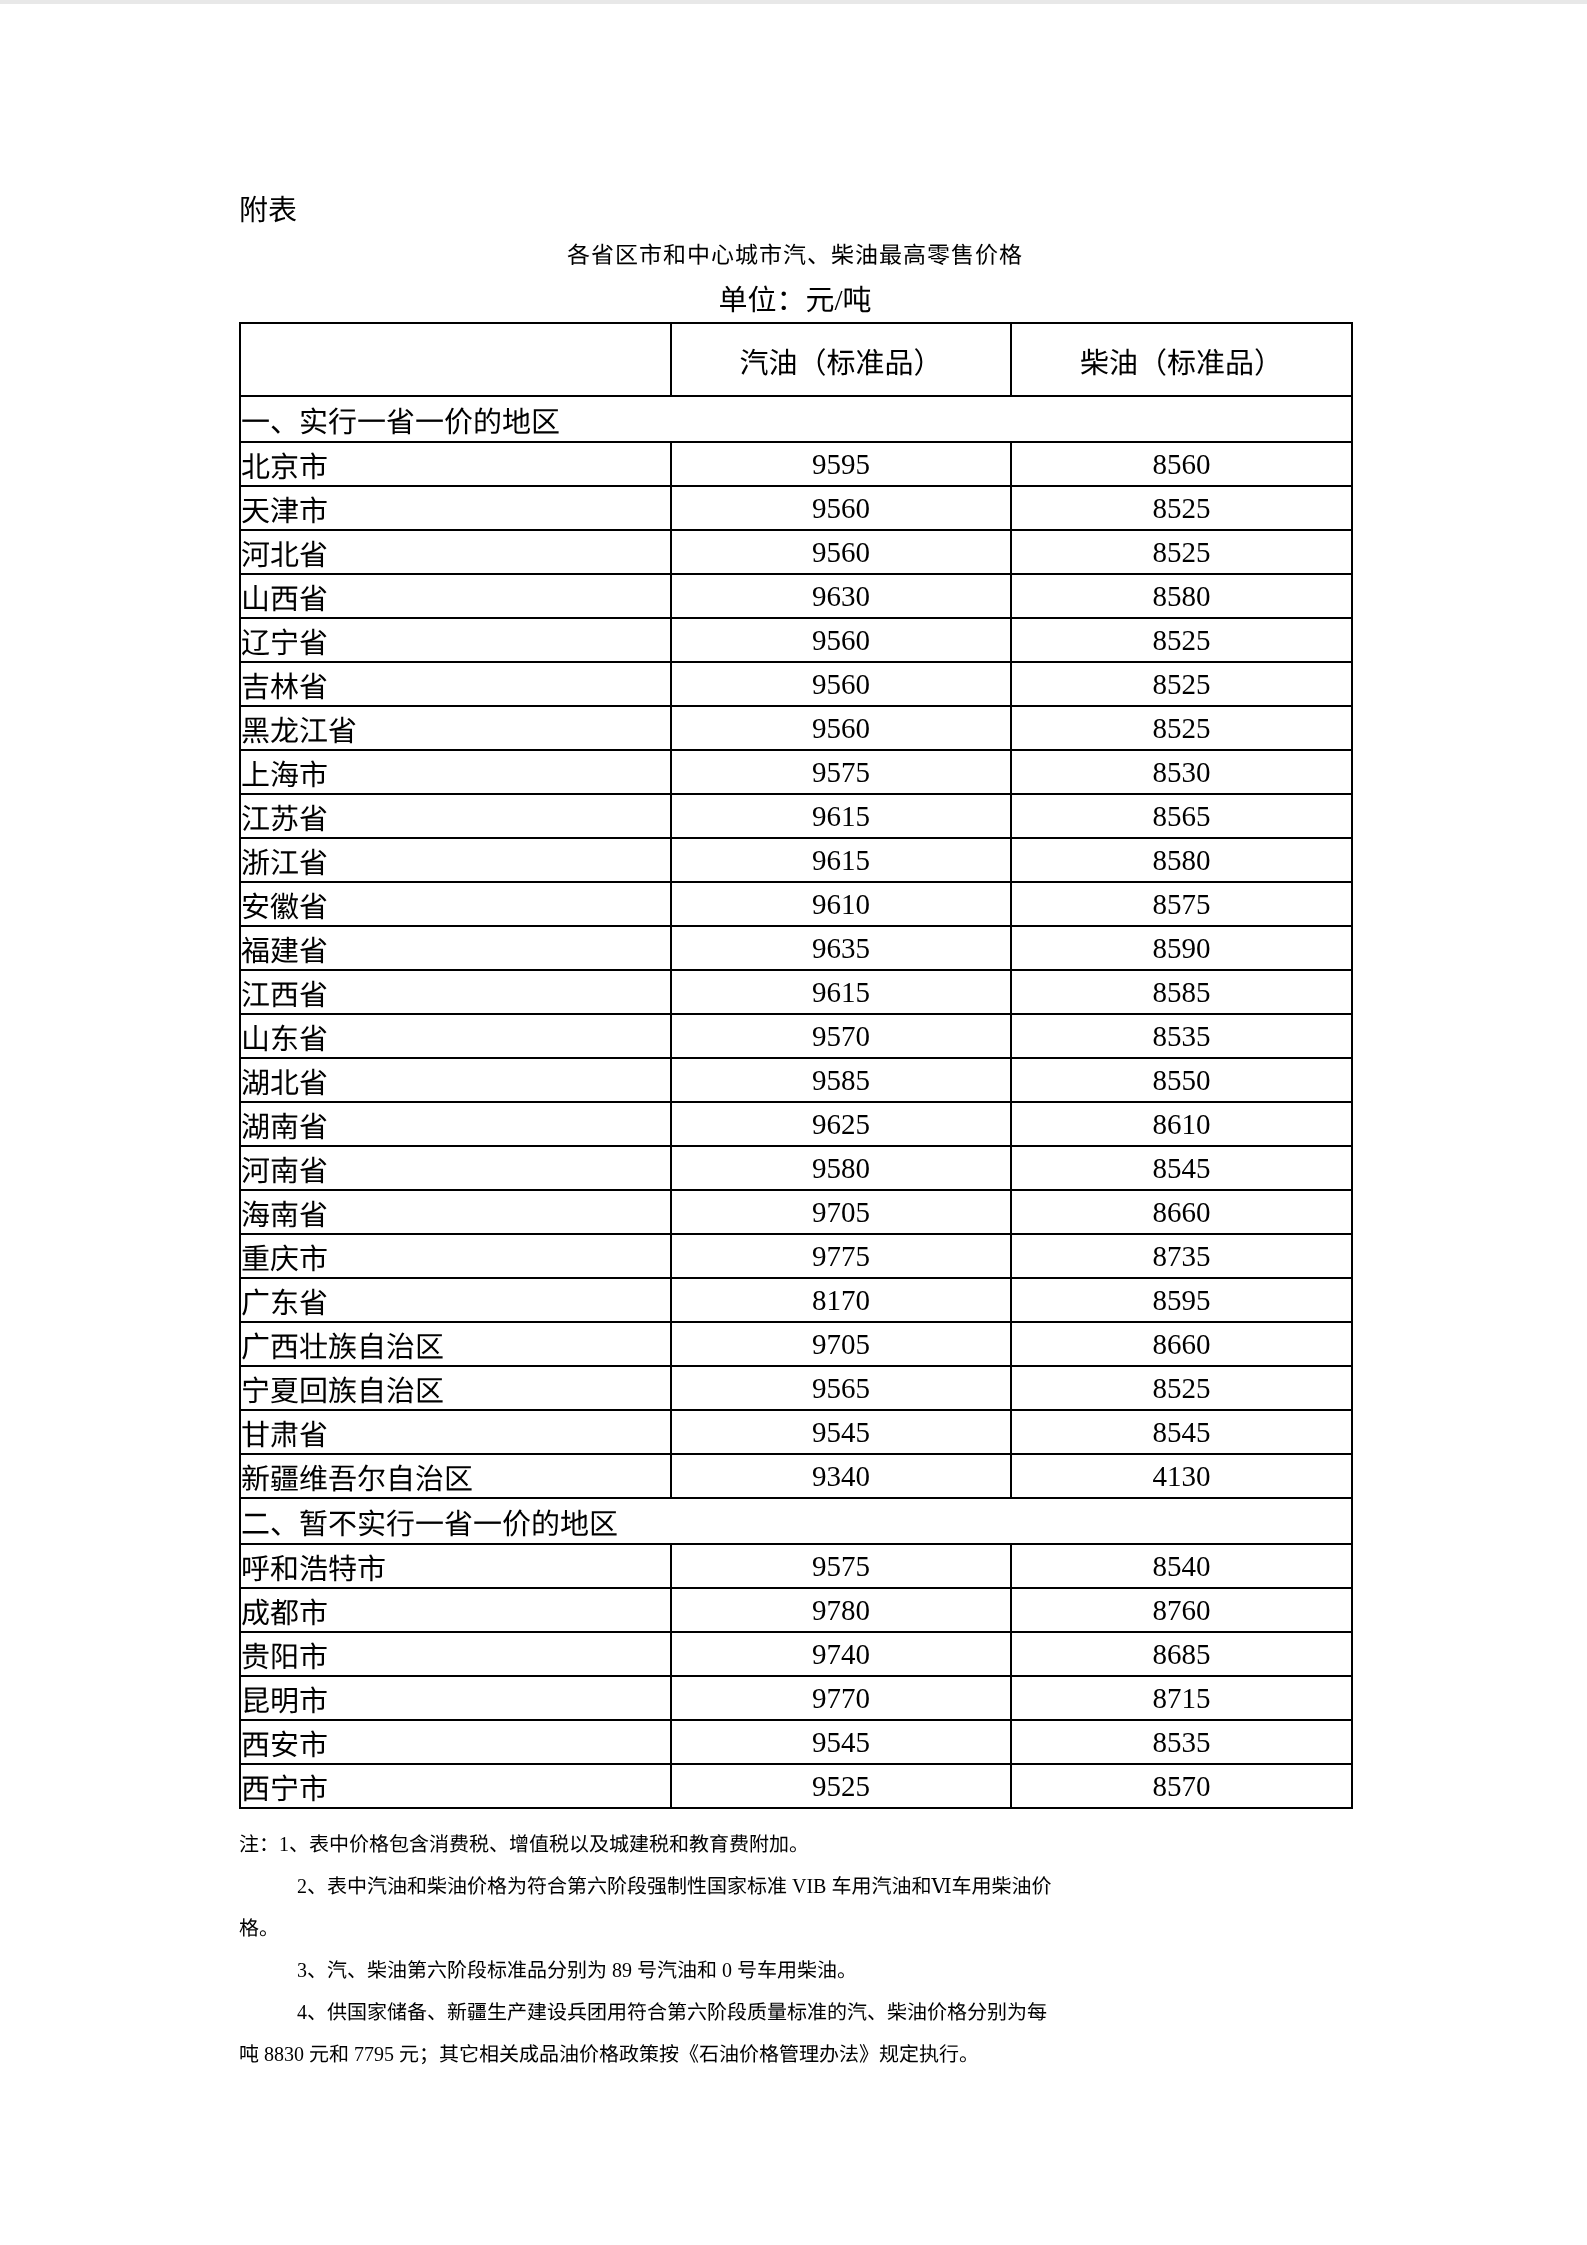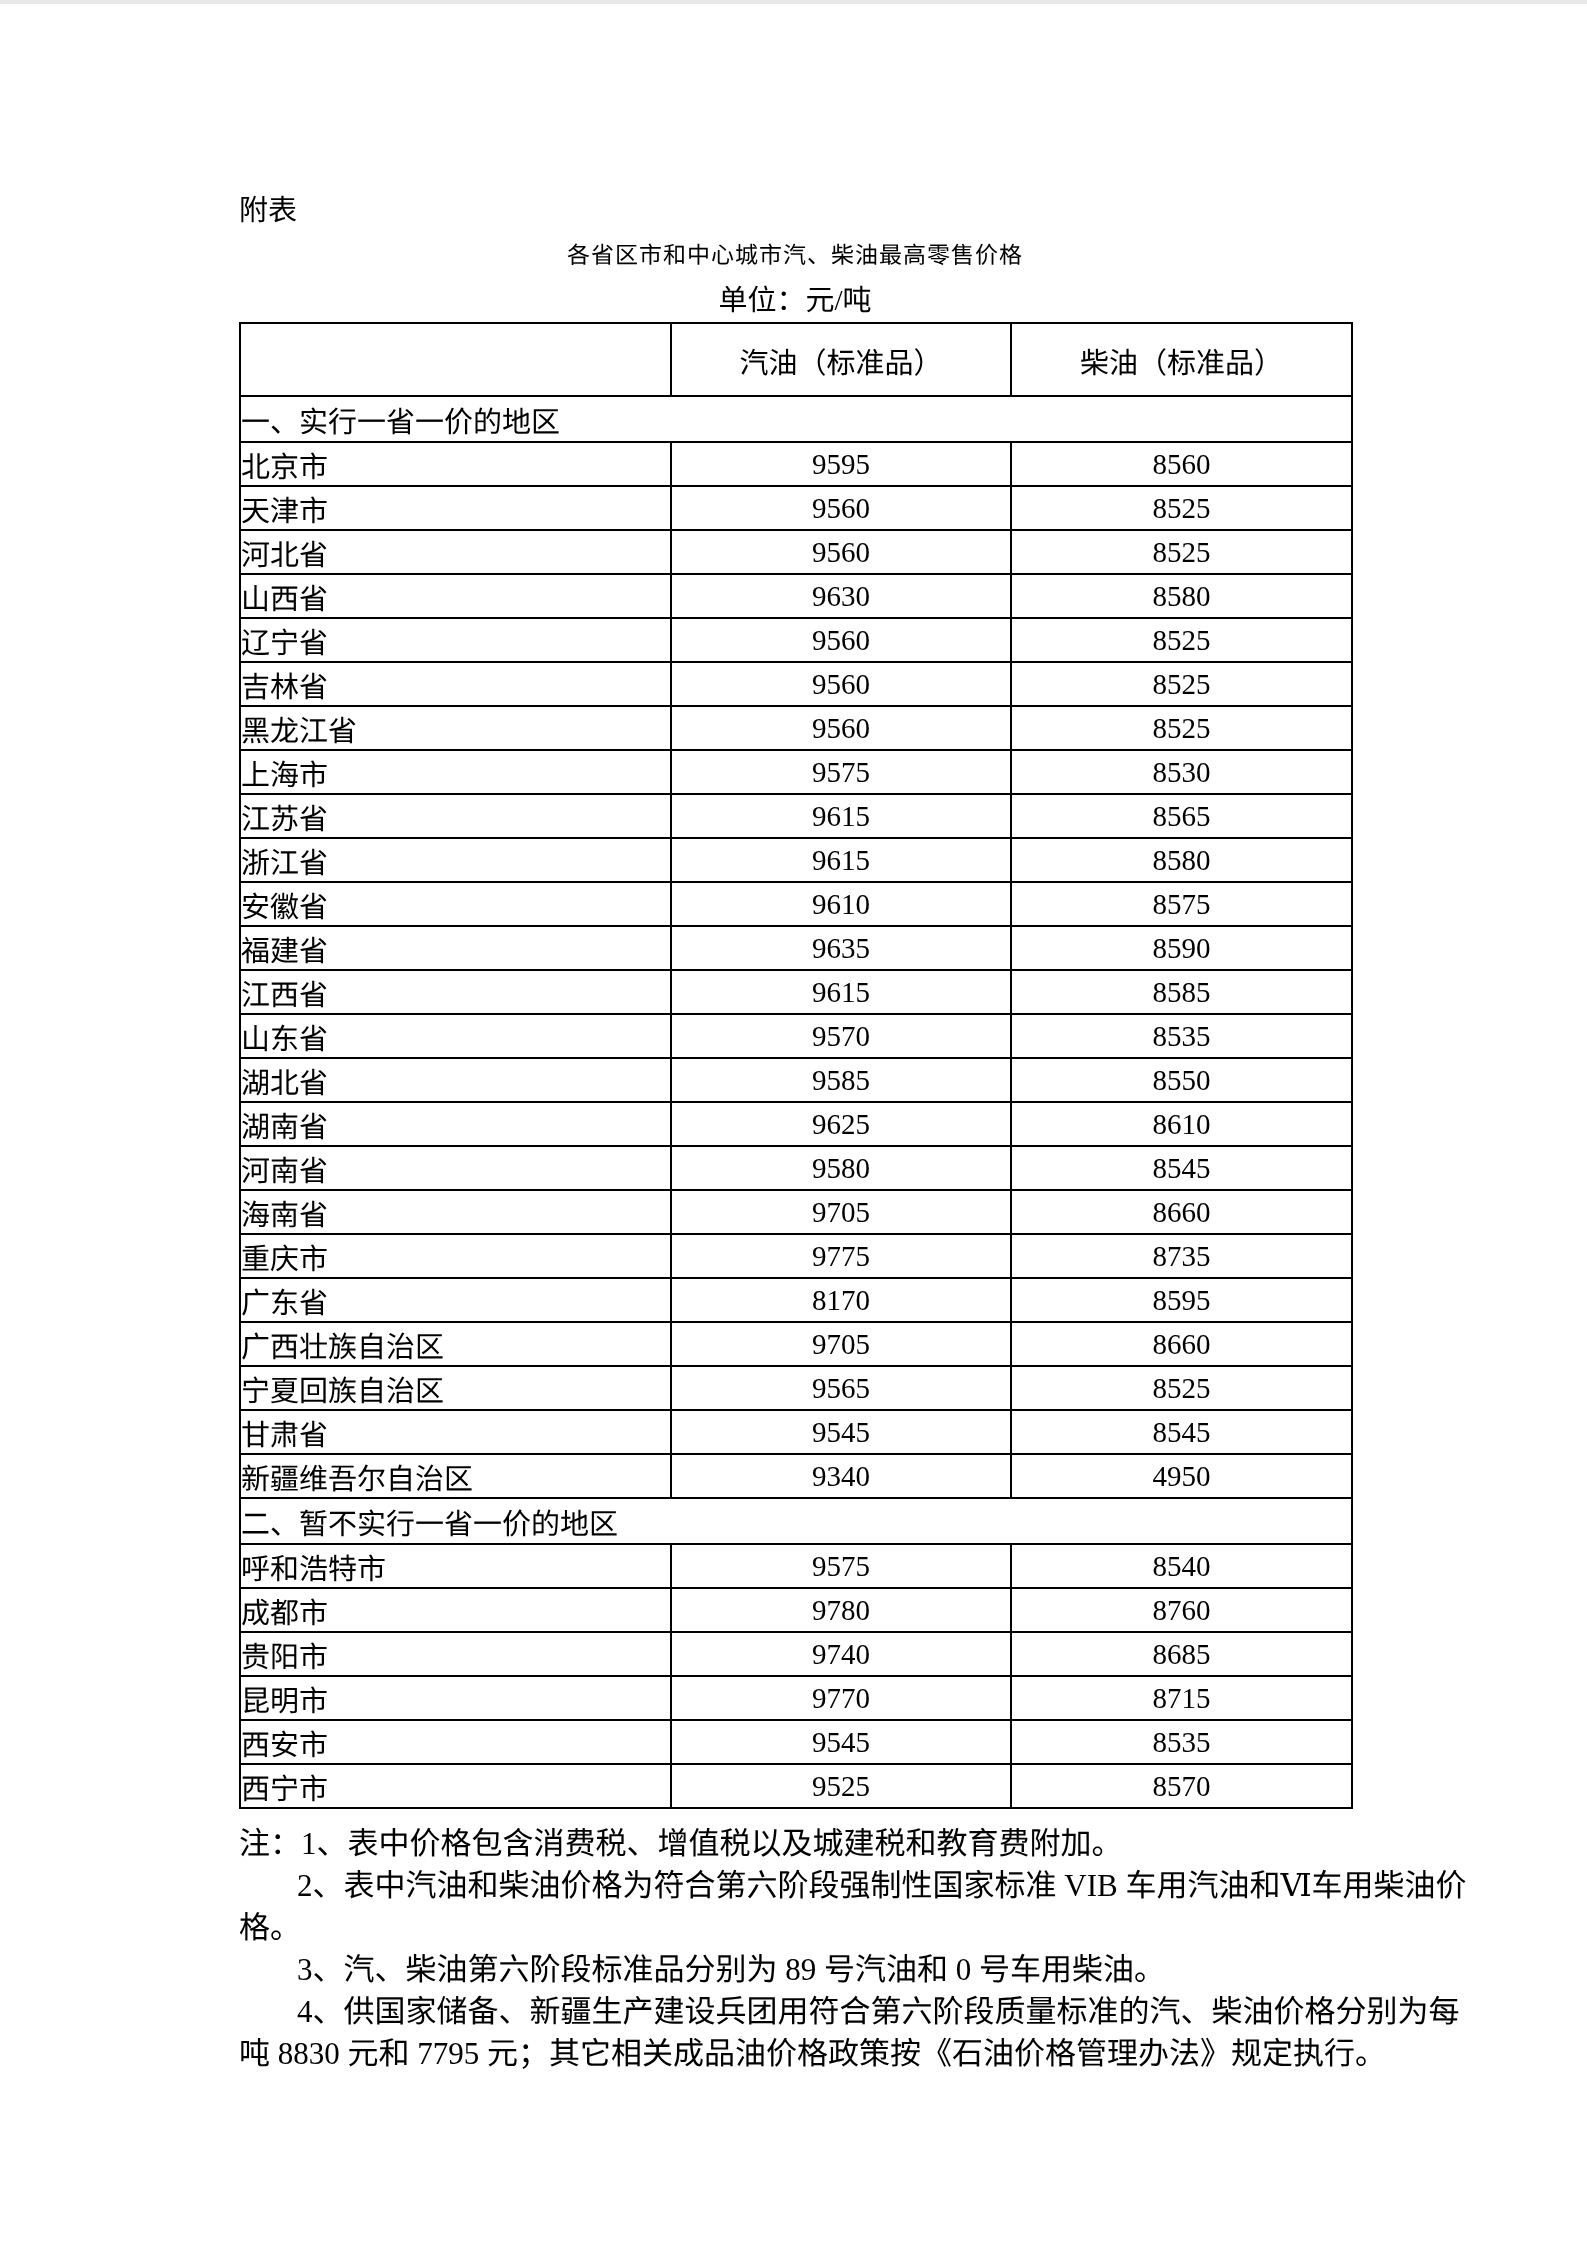--- a/index.html
+++ b/index.html
@@ -66,21 +66,21 @@
     vertical-align: middle;
     padding-left: 84px;
   }
   td.num-cell {
     height: 40px;
     text-align: center;
     vertical-align: middle;
   }
   .notes {
     margin-top: 14px;
-    font-size: 31px;
+    font-size: 20px;
     line-height: 42px;
   }
   .note-line { white-space: nowrap; }
   .note-line.indent { padding-left: 58px; }
 </style>
 </head>
 <body>
 
 <div class="page">
   <div class="content">
@@ -219,21 +219,21 @@
             <td class="num-cell">8525</td>
           </tr>
           <tr>
             <td class="region-cell">甘肃省</td>
             <td class="num-cell">9545</td>
             <td class="num-cell">8545</td>
           </tr>
           <tr>
             <td class="region-cell">新疆维吾尔自治区</td>
             <td class="num-cell">9340</td>
-            <td class="num-cell">4950</td>
+            <td class="num-cell">4130</td>
           </tr>
           <tr>
             <td colspan="3" class="section-cell">二、暂不实行一省一价的地区</td>
           </tr>
           <tr>
             <td class="region-cell">呼和浩特市</td>
             <td class="num-cell">9575</td>
             <td class="num-cell">8540</td>
           </tr>
           <tr>

